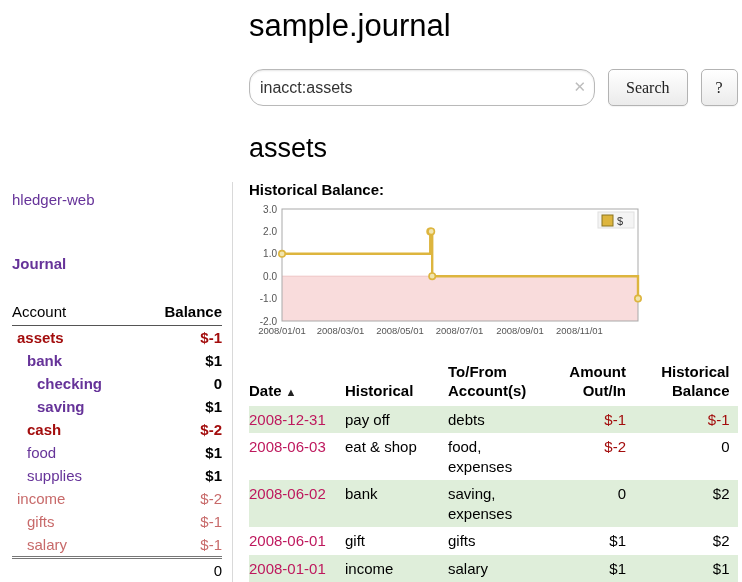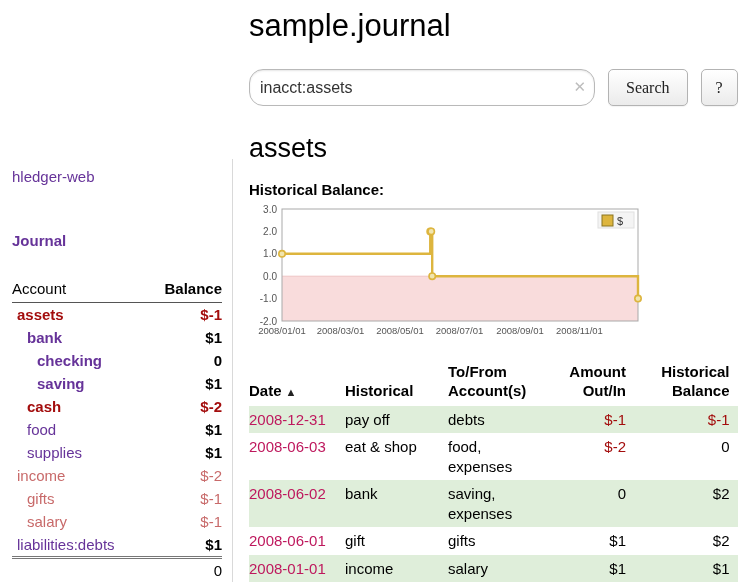--- a/index.html
+++ b/index.html
@@ -113,24 +113,20 @@
             <td style="padding-left: 5px;"><a class="neg-light">income</a></td>
             <td class="bal neg-light">$-2</td>
           </tr>
           <tr>
             <td style="padding-left: 15px;"><a class="neg-light">gifts</a></td>
             <td class="bal neg-light">$-1</td>
           </tr>
           <tr>
             <td style="padding-left: 15px;"><a class="neg-light">salary</a></td>
             <td class="bal neg-light">$-1</td>
-          </tr>
-          <tr>
-            <td style="padding-left: 5px;"><a class="purple">liabilities:debts</a></td>
-            <td class="bal bold">$1</td>
           </tr>
         </tbody>
       <tfoot>
         <tr>
           <td></td>
           <td class="bal">0</td>
         </tr>
       </tfoot>
     </table>
   </aside>

